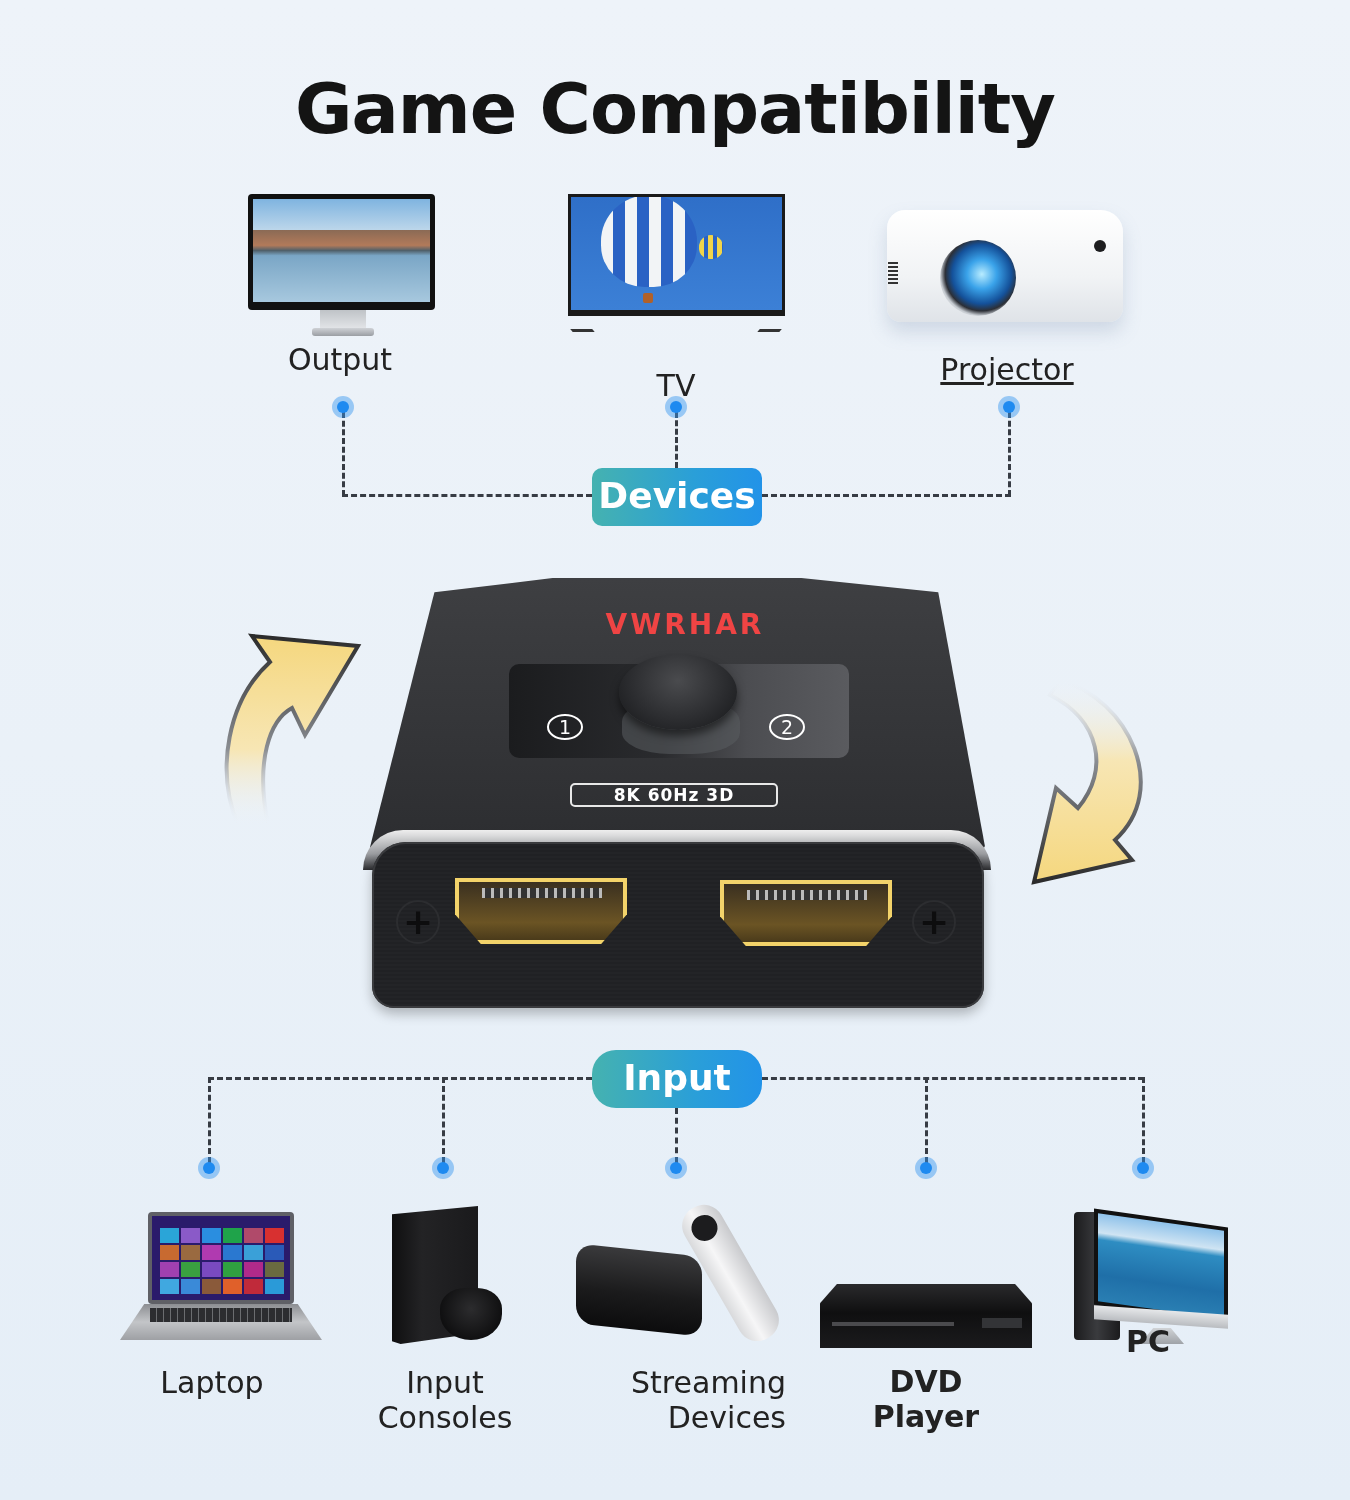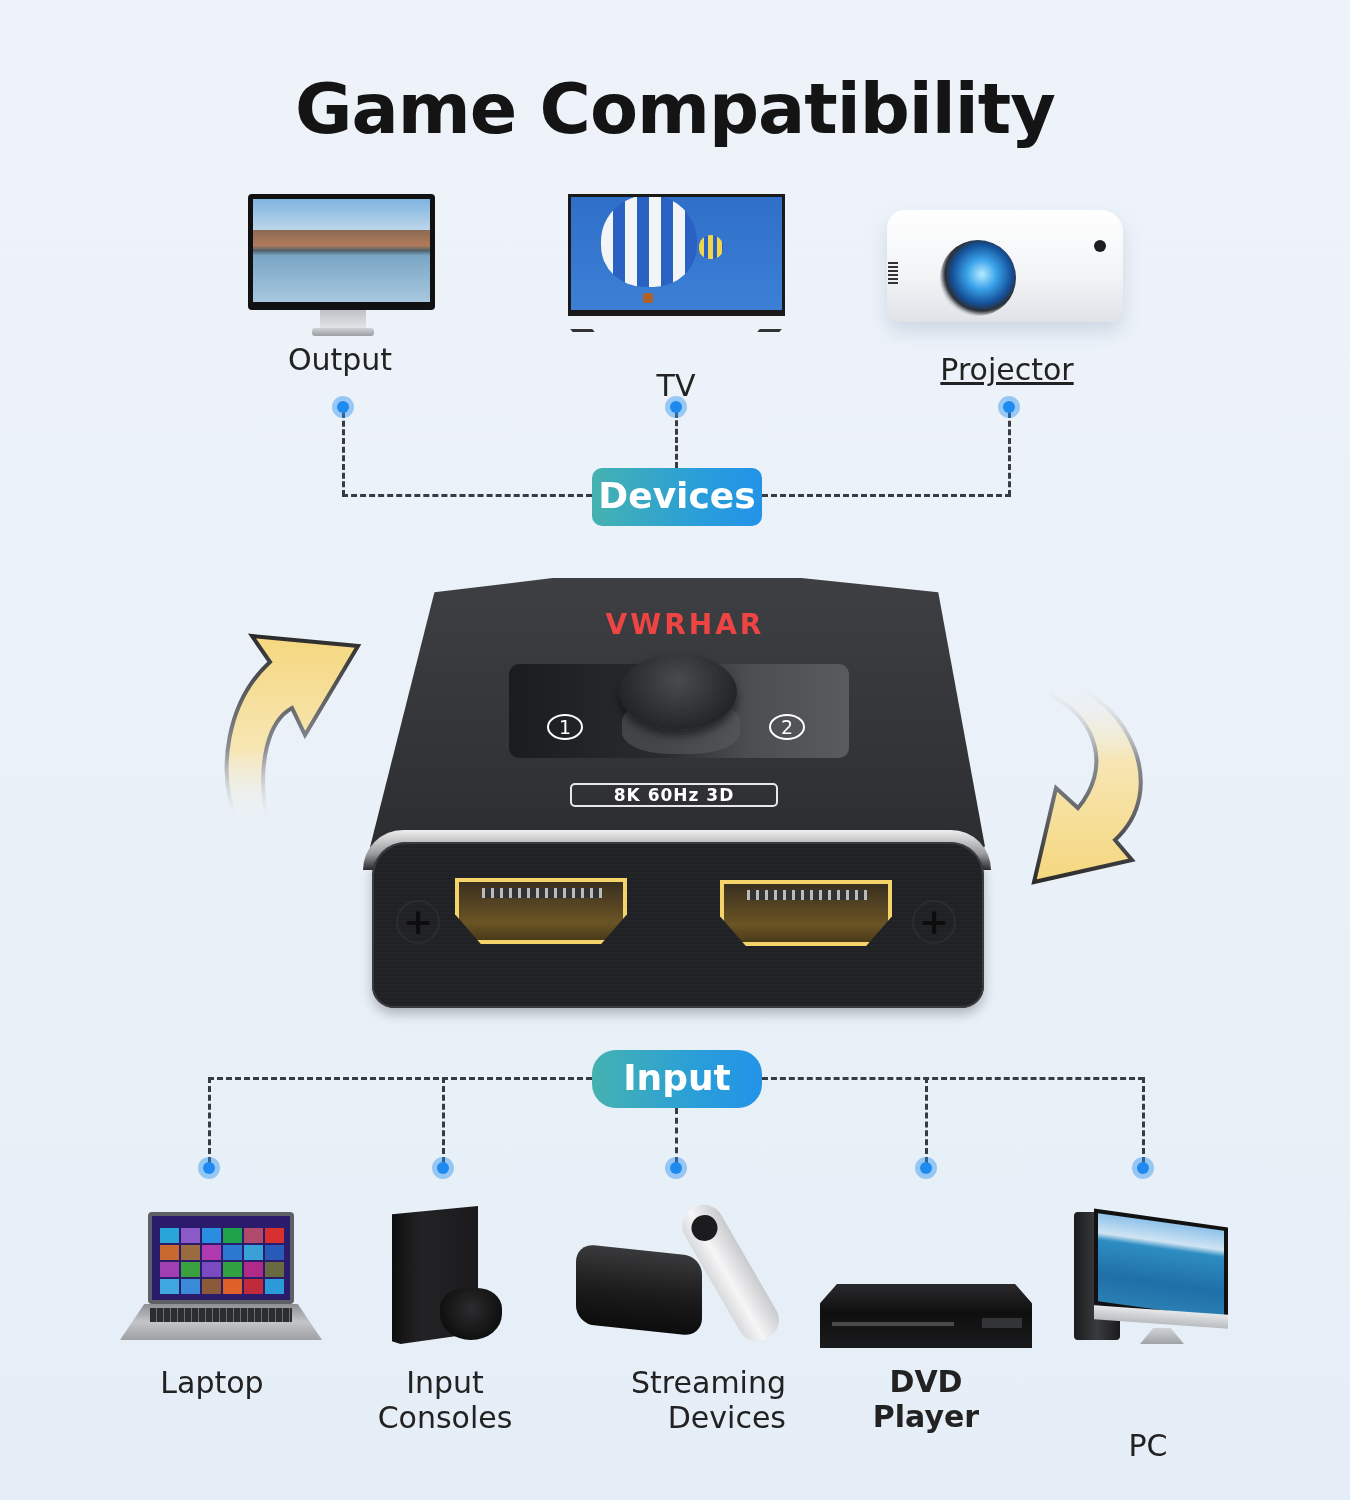--- a/index.html
+++ b/index.html
@@ -455,14 +455,14 @@
 
 <div>
   <div>
     <div class="pc-tower"></div>
     <div class="pc-screen">
         <div class="scene"></div>
       </div>
     <div class="pc-chin"></div>
     <div class="pc-stand"></div>
   </div>
-  <div class="dev-label" style="left:1048px; top:1428px; width:200px;">PC</div>
+  <div class="dev-label" style="left:1048px; top:1324px; width:200px;font-weight:bold;">PC</div>
 </div>
 
 </body></html>

